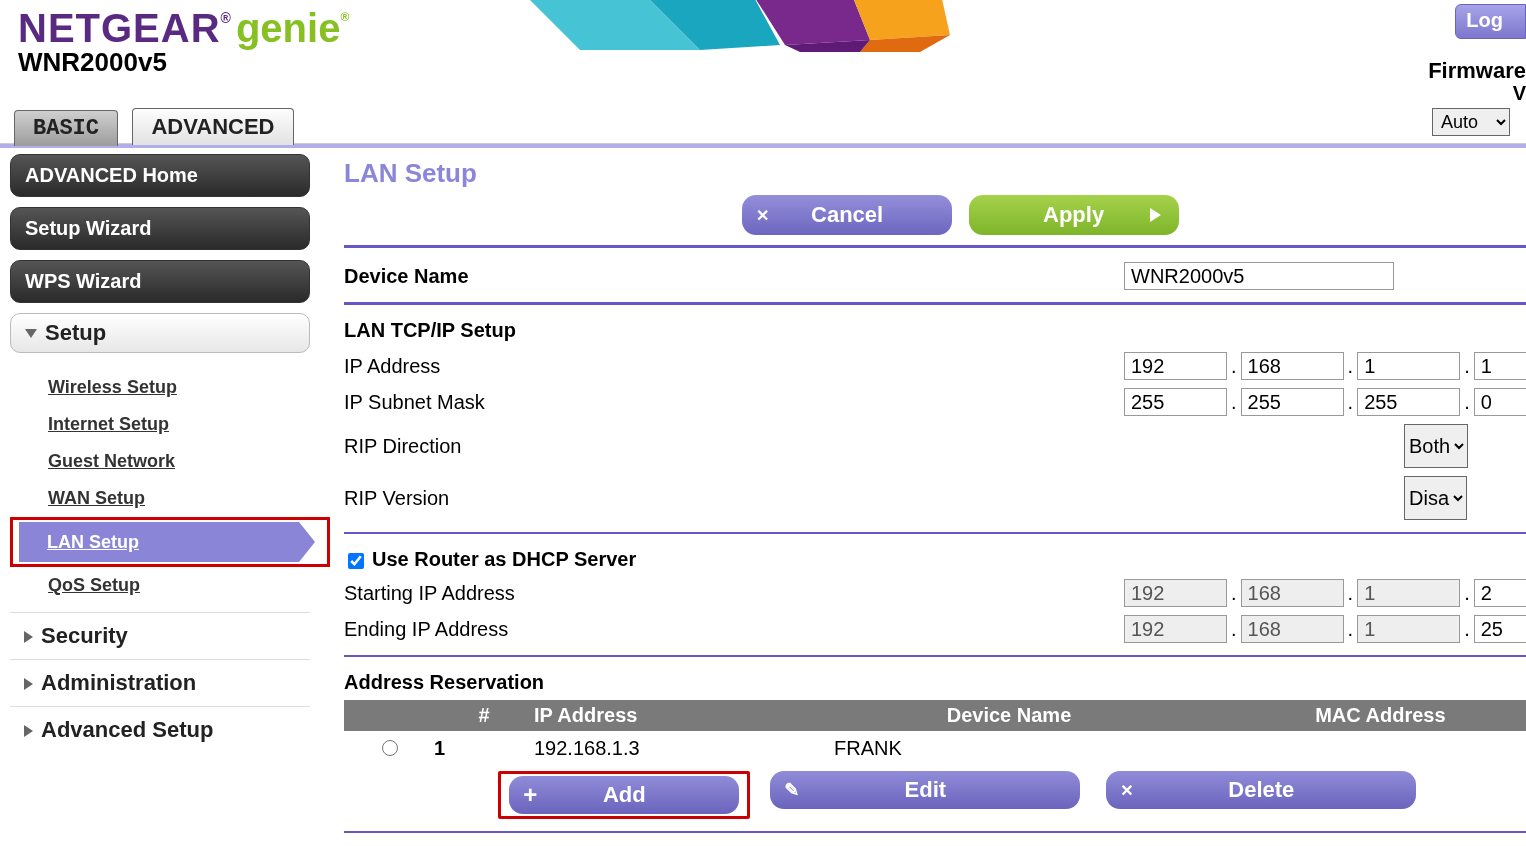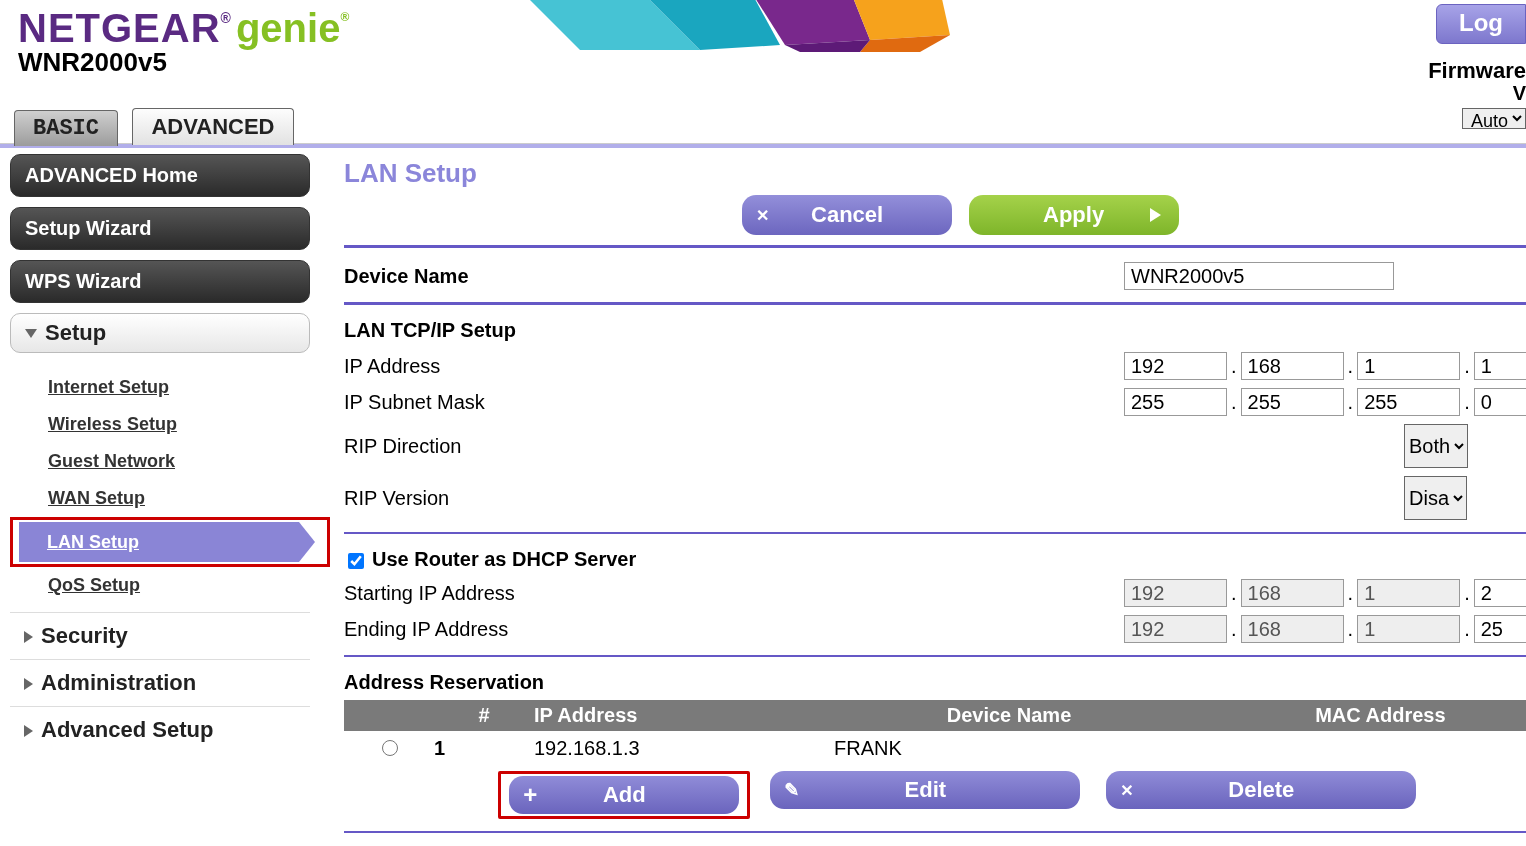--- a/index.html
+++ b/index.html
@@ -44,22 +44,22 @@
   }
   .color-shapes {
     position:absolute;
     left:520px; top:-10px;
     width:560px; height:70px;
     overflow:hidden;
   }
   .login-btn {
     position:absolute; right:0; top:4px;
     background: linear-gradient(#a7a3e8,#7d77cd);
-    color:#fff; font-weight:bold; font-size:24px;
-    padding:4px 22px 6px 22px; border-radius:6px 0 0 6px;
+    color:#fff; font-weight:bold; font-size:20px;
+    padding:4px 22px 6px 10px; border-radius:6px 0 0 6px;
     border:1px solid #6b63c0;
   }
   .firmware {
     position:absolute; right:0; top:58px;
     font-weight:bold; font-size:22px; text-align:right;
   }
   .firmware-sub {
     position:absolute; right:0; top:82px;
     font-weight:bold; font-size:20px; text-align:right;
   }
@@ -85,25 +85,25 @@
     background:linear-gradient(#cfcfcf,#9c9c9c);
     color:#222;
     font-family:Liberation Mono, monospace;
   }
   .tab.advanced {
     background:linear-gradient(#fdfdfd,#e2e2e2);
     color:#222;
   }
   .lang-select {
     float:right;
-    margin-right:0;
+    margin-right:16px;
     font-size:18px;
-    height:21px;
+    height:28px;
     border:1px solid #666;
-    padding:1px 0 1px 4px;
+    padding:1px 14px 1px 4px;
   }
   .tab-separator { height:4px; background:#b1aeea; }
   
   .main-wrap { display:flex; }
   .sidebar {
     width:330px; min-width:330px;
     padding:6px 8px 0 10px;
   }
   .content {
     flex:1;
@@ -297,22 +297,22 @@
 
   <div class="sidebar">
     <div class="side-btn">ADVANCED Home</div>
     <div class="side-btn">Setup Wizard</div>
     <div class="side-btn">WPS Wizard</div>
 
     <div class="side-group-open">
       <span class="tri"></span><span>Setup</span>
     </div>
     <div class="submenu">
+      <a>Wireless Setup</a>
       <a>Internet Setup</a>
-      <a>Wireless Setup</a>
       <a>Guest Network</a>
       <a>WAN Setup</a>
       <div class="active-wrap">
         <div class="active">LAN Setup</div>
       </div>
       <a>QoS Setup</a>
     </div>
 
     <div class="side-group-collapsed">
       <span class="tri"></span><span>Security</span>

